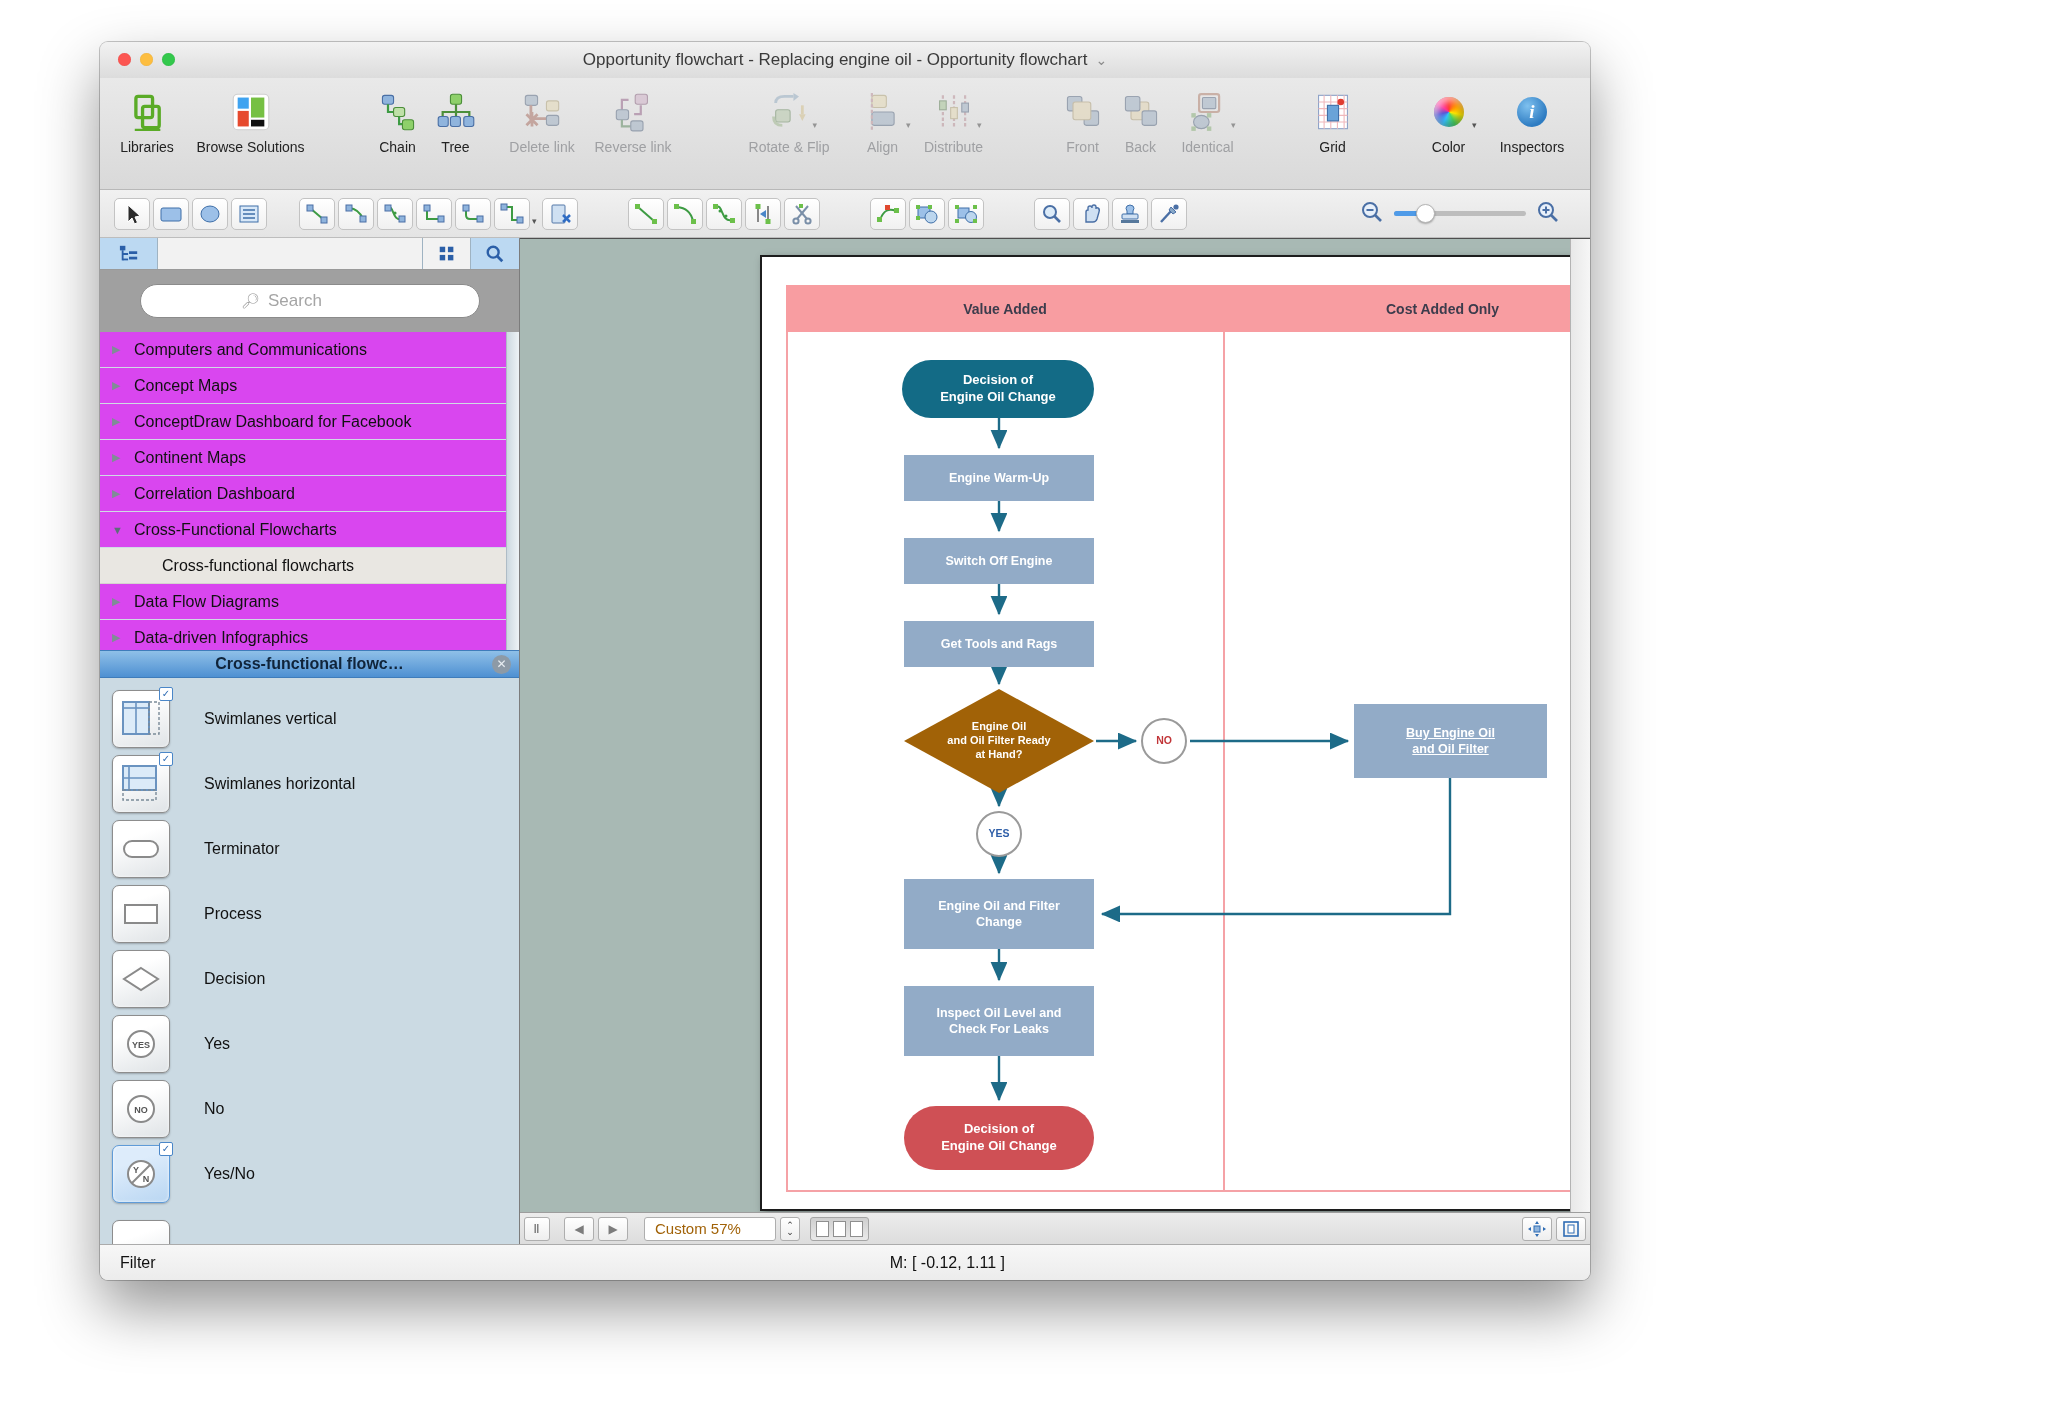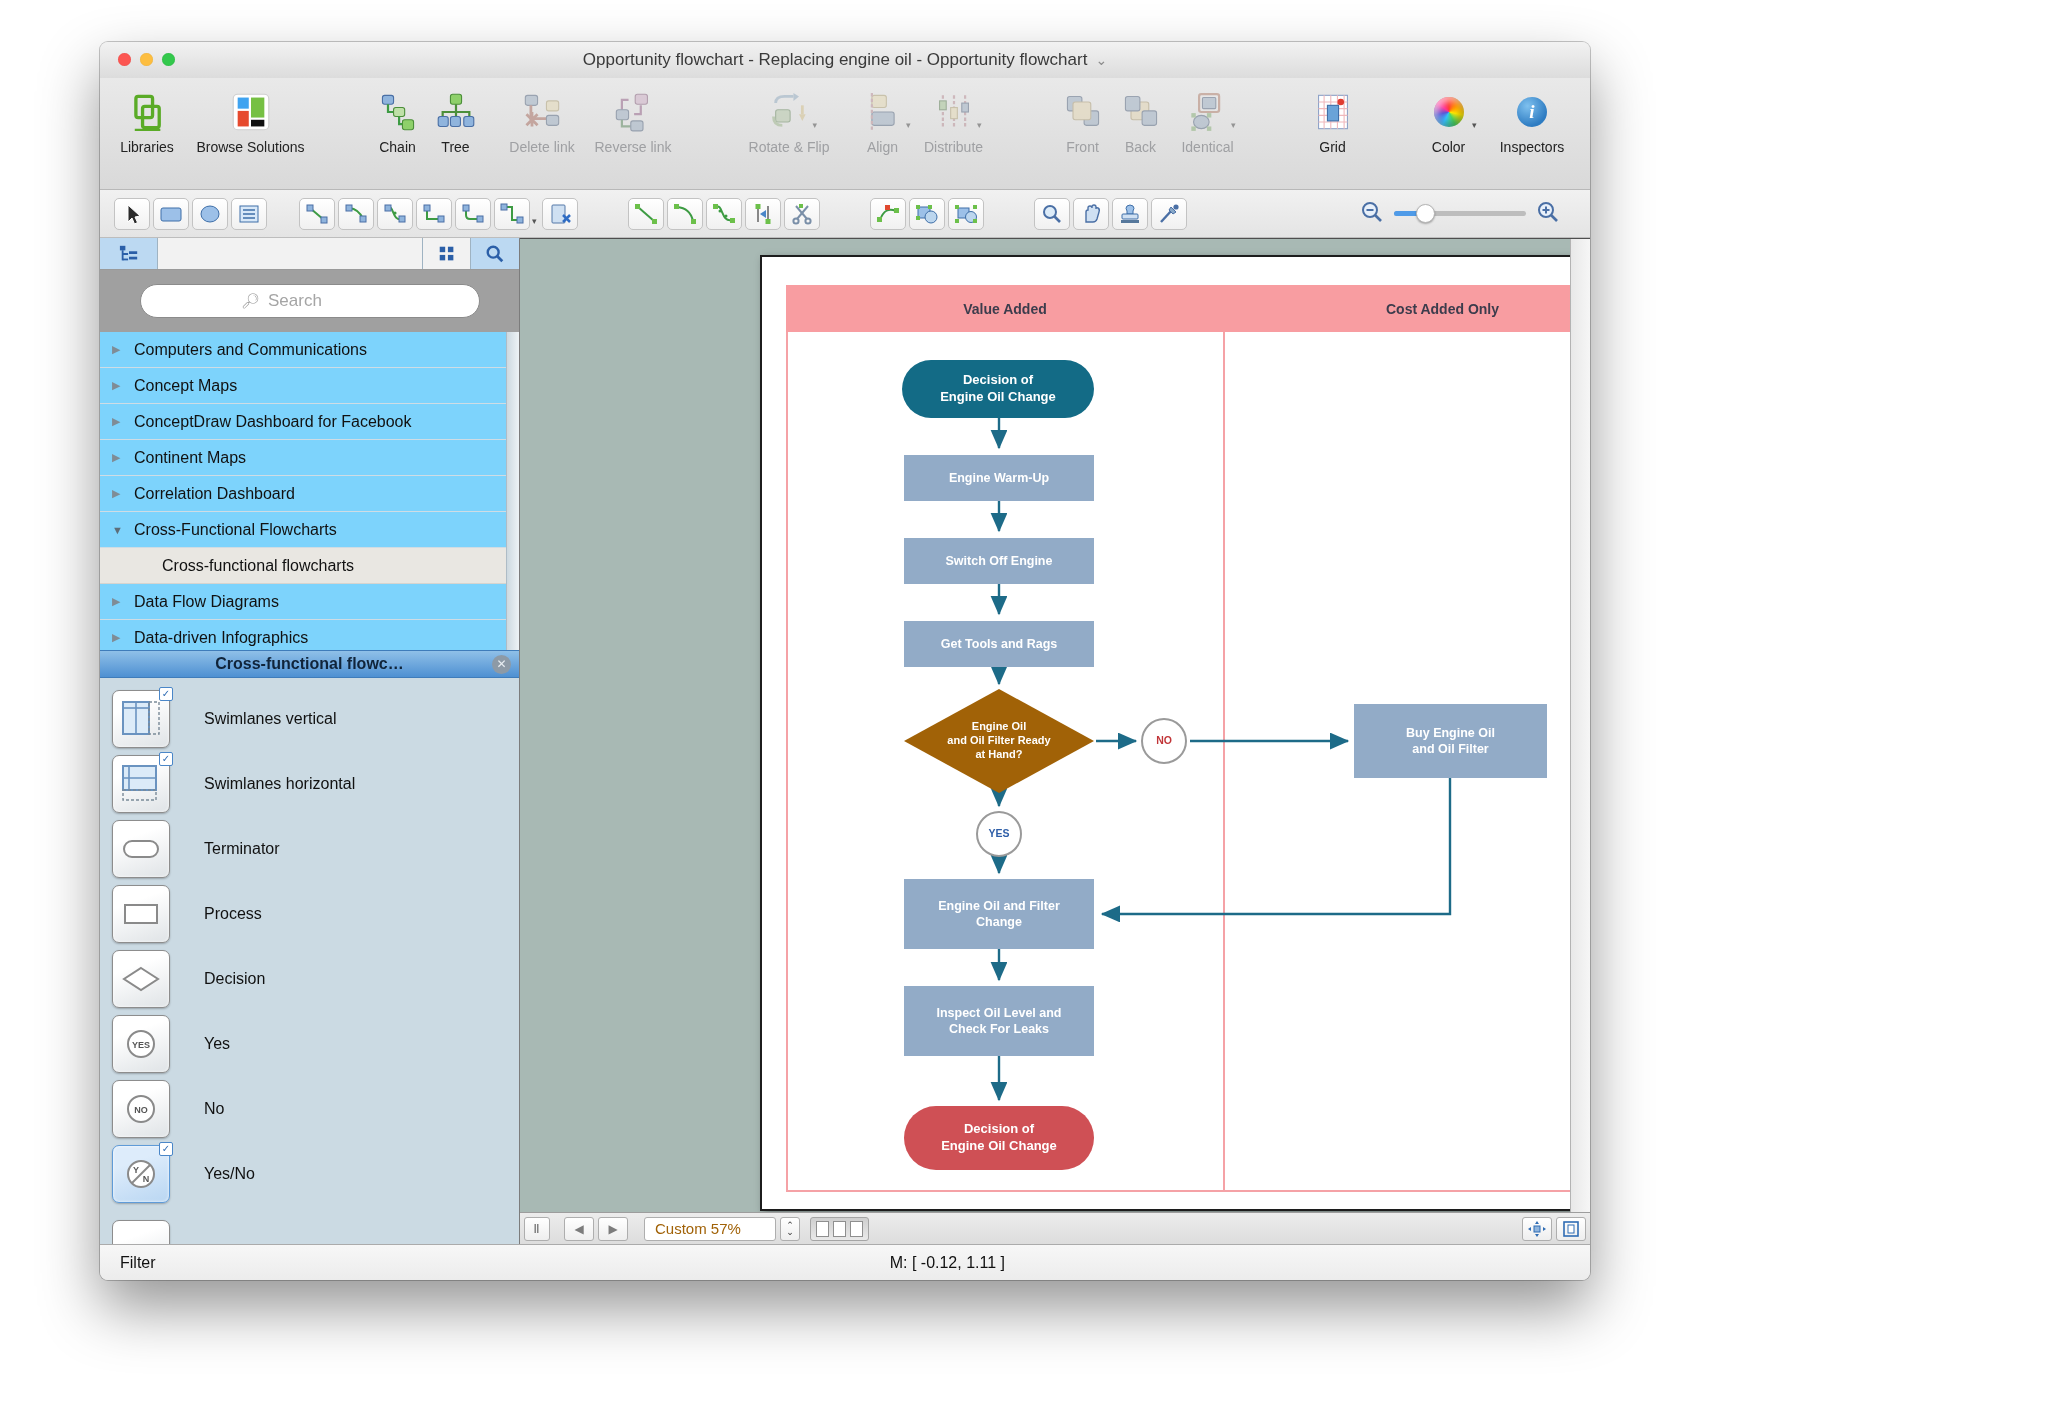--- a/index.html
+++ b/index.html
@@ -62,21 +62,21 @@
   .mb-grid { width:48px; background:#f2f2f2; }
   .mb-search { width:48px; background:#bcd9f2; border-right:none; }
 
   .searchstrip { height:62px; background:#a0a0a0; display:flex; align-items:center; justify-content:center; }
   .searchbox { width:340px; height:34px; background:#fff; border-radius:17px; border:1px solid #8b8b8b;
     display:flex; align-items:center; justify-content:center; gap:8px; }
   .searchbox .mag { font-size:15px; color:#9a9a9a; transform:scaleX(-1); }
   .searchbox input { border:none; outline:none; width:110px; font-size:17px; color:#444; background:transparent; }
   .searchbox input::placeholder { color:#a5a5a5; }
 
-  .treelist { height:318px; background:#7dd3fc; overflow:hidden; position:relative; }
+  .treelist { height:318px; background:#d946ef; overflow:hidden; position:relative; }
   .treelist::after { content:""; position:absolute; right:0; top:0; width:12px; height:100%;
      background:linear-gradient(90deg,#cdd9e0,#eef3f6); border-left:1px solid #aebcc6; }
   .trow { height:36px; display:flex; align-items:center; font-size:16px; color:#111;
      border-bottom:1px solid #cfdce4; padding-left:12px; position:relative; }
   .trow::before { font-size:11px; color:#7f8c96; width:22px; }
   .trow.collapsed::before { content:"▶"; }
   .trow.expanded::before { content:"▼"; color:#5d6d79; }
   .trow.child { padding-left:62px; background:#e9e7e2; border-bottom:1px solid #d6d4cf; }
   .trow.child::before { content:""; width:0; }
 
@@ -117,21 +117,21 @@
 
   .node { position:absolute; display:flex; align-items:center; justify-content:center; text-align:center;
      color:#fff; font-weight:bold; white-space:pre-line; line-height:1.3; }
   .n-start { left:140px; top:103px; width:192px; height:58px; border-radius:29px; background:#136b86; font-size:13px; }
   .n-proc { background:#92abc7; font-size:12.5px; }
   .n-warmup { left:142px; top:198px; width:190px; height:46px; }
   .n-switch { left:142px; top:281px; width:190px; height:46px; }
   .n-tools  { left:142px; top:364px; width:190px; height:46px; }
   .n-decision { left:142px; top:432px; width:190px; height:104px; background:#a16207;
      clip-path:polygon(50% 0,100% 50%,50% 100%,0 50%); font-size:11px; line-height:1.25; }
-  .n-buy { left:592px; top:447px; width:193px; height:74px; font-size:12.5px; }
+  .n-buy { left:592px; top:447px; width:193px; height:74px; font-size:12.5px;text-decoration:underline; }
   .n-change { left:142px; top:622px; width:190px; height:70px; font-size:12.5px; }
   .n-inspect { left:142px; top:729px; width:190px; height:70px; font-size:12.5px; }
   .n-end { left:142px; top:849px; width:190px; height:64px; border-radius:32px; background:#cf5055; font-size:13px; }
   .n-circle { width:46px; height:46px; border-radius:50%; border:2px solid #9a9a9a; background:#fff; font-size:10.5px; }
   .n-no  { left:379px; top:461px; color:#c13538; }
   .n-yes { left:214px; top:554px; color:#2e5ea8; }
 
   
   .pagenav { height:32px; background:linear-gradient(#ececec,#dddddd); border-top:1px solid #9d9d9d;
      display:flex; align-items:center; padding:0 4px; gap:4px; flex:0 0 auto; }

